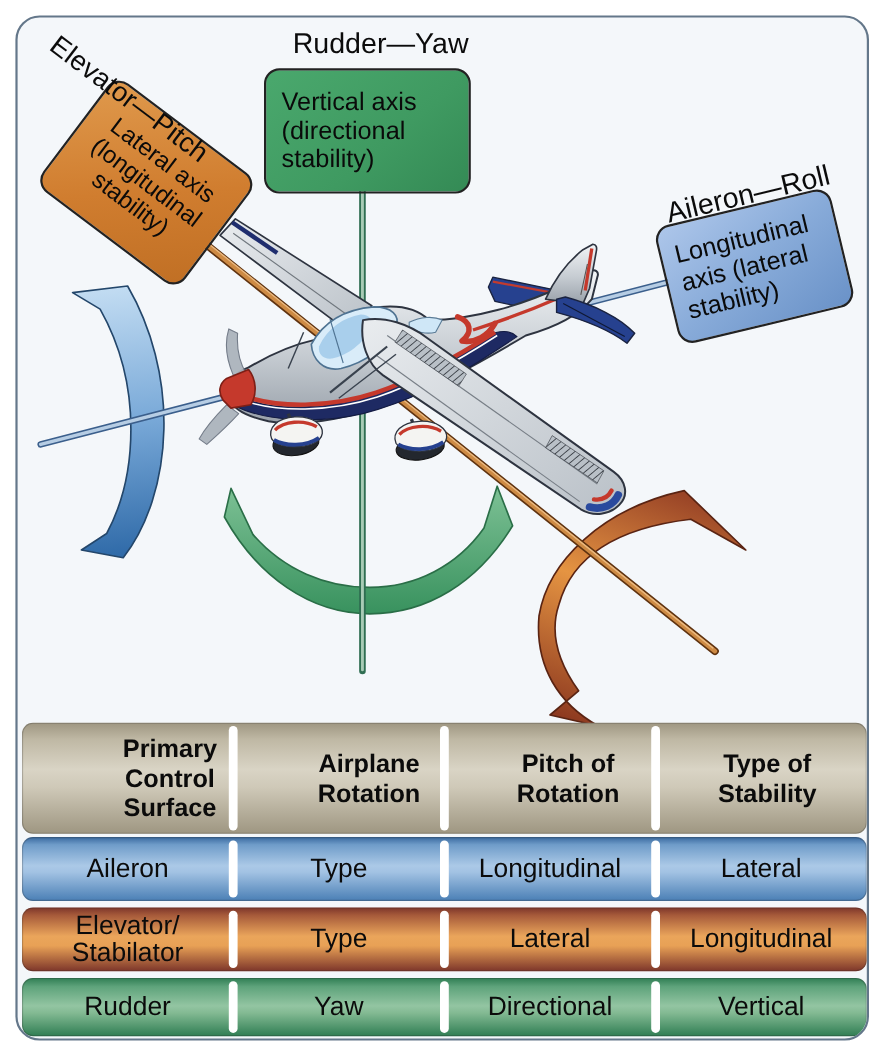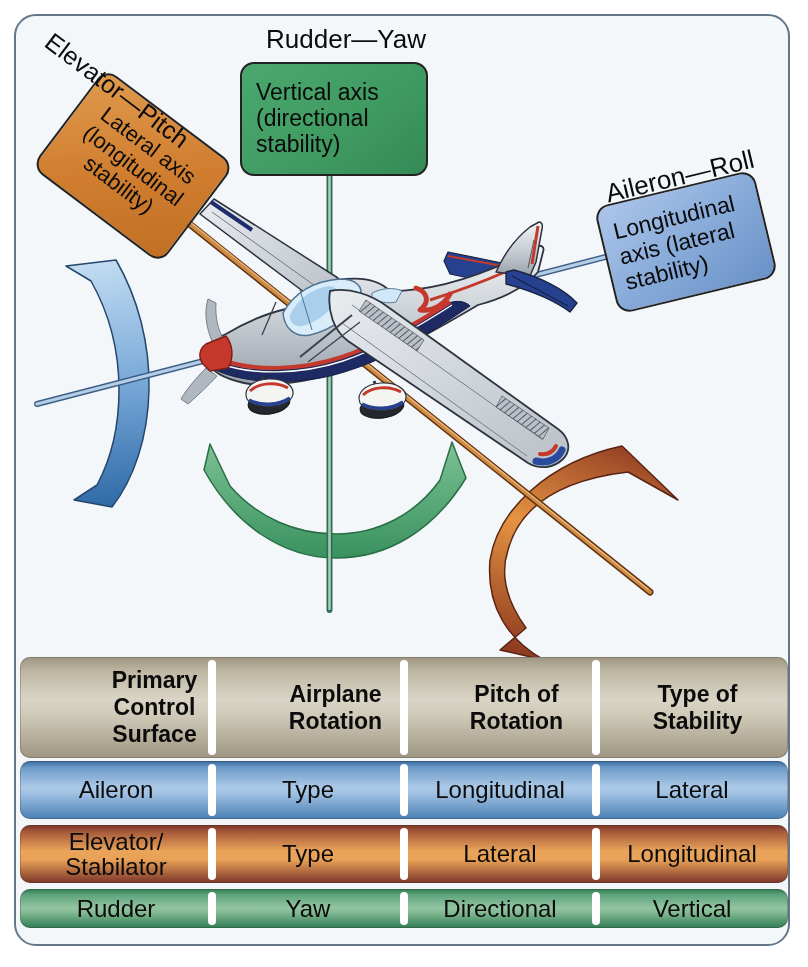--- a/index.html
+++ b/index.html
@@ -31,21 +31,21 @@
   
   .axes-table{position:absolute;left:4px;top:641px;width:768px;z-index:7;}
   .t-row{position:relative;border-radius:10px;display:grid;grid-template-columns:repeat(4,1fr);
          box-shadow:0 0 0 1px rgba(40,40,40,.25) inset;}
   .t-header{height:101px;margin-bottom:3px;
     background:linear-gradient(180deg,#9e9681 0%,#bfb8a4 15%,#d9d4c5 42%,#cfc9b8 58%,#9e9681 100%);padding-left:44px;}
   .row-aileron{height:58px;margin-bottom:6px;
     background:linear-gradient(180deg,#39699f 0%,#6f9cc9 12%,#abc9e7 45%,#a2c2e3 55%,#4a7fb5 100%);}
   .row-elevator{height:58px;margin-bottom:6px;
     background:linear-gradient(180deg,#7c352a 0%,#a65a3a 12%,#eaa55b 45%,#e8a156 60%,#7c352a 100%);}
-  .row-rudder{height:39px;
+  .row-rudder{height:53px;
     background:linear-gradient(180deg,#2f7d53 0%,#5ea37b 15%,#93c5a2 48%,#83ba93 60%,#2f7d53 100%);}
   .t-cell{display:flex;align-items:center;justify-content:center;text-align:center;
           white-space:pre-line;font-size:24px;line-height:1.06;}
   .t-header .t-cell{font-weight:bold;font-size:23px;line-height:1.16;}
   .vdiv{position:absolute;top:3px;bottom:3px;width:8px;background:#ffffff;
         border-radius:4px;transform:translateX(-50%);}
   .d1{left:25%;} .d2{left:50%;} .d3{left:75%;}
 </style>
 </head>
 <body>

